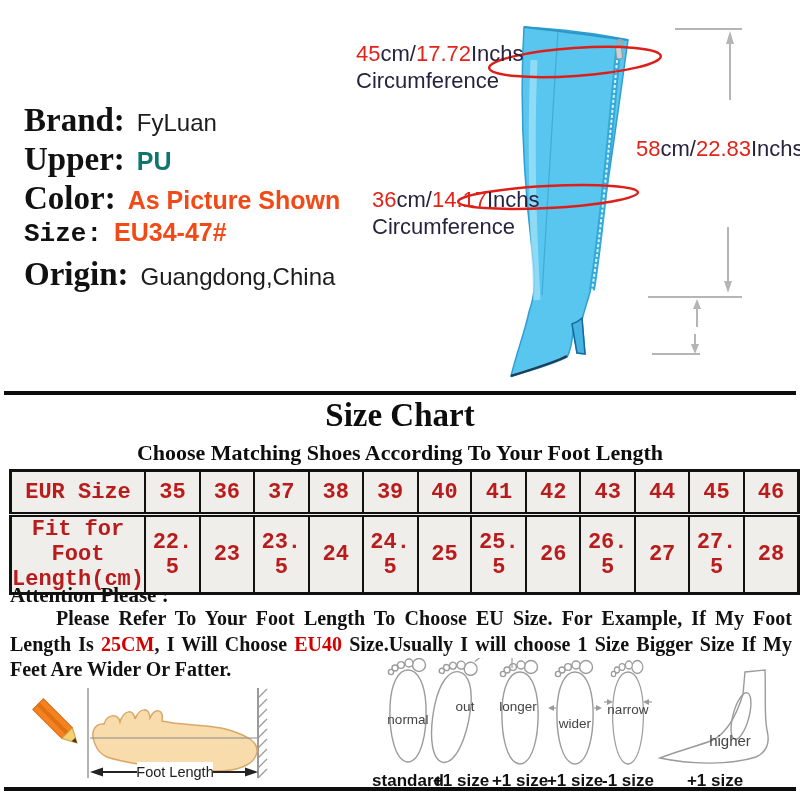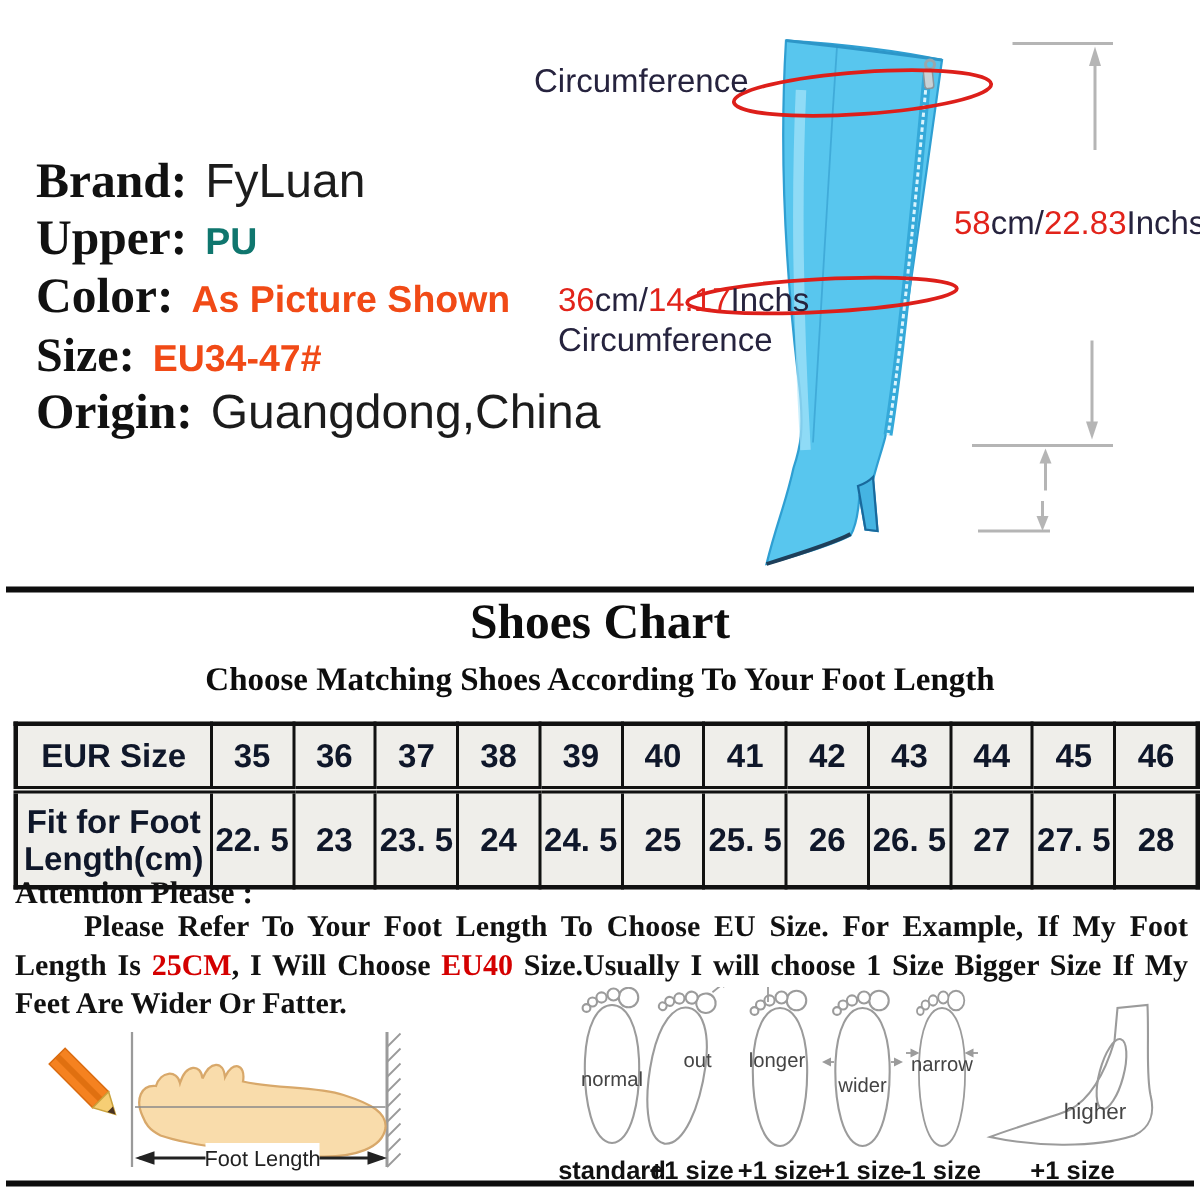--- a/index.html
+++ b/index.html
@@ -3,39 +3,39 @@
 <meta charset="utf-8">
 <style>
   html,body{margin:0;padding:0;background:#fff;}
   #page{position:relative;width:800px;height:800px;background:#fff;overflow:hidden;
         font-family:"Liberation Sans",sans-serif;}
   .abs{position:absolute;}
 
   
   .spec-row{position:absolute;left:24px;white-space:nowrap;}
   .spec-label{font-family:"Liberation Serif",serif;font-weight:bold;font-size:33px;color:#111;}
-  .spec-label.sans{font-family:Liberation Serif, serif;font-weight:600;font-size:32px;text-align:center;}
-  .spec-value{font-family:"Liberation Sans",sans-serif;font-size:32px;color:#1c1c1c;margin-left:12px;}
+  .spec-label.sans{font-family:Liberation Mono, monospace;font-weight:600;font-size:26px;text-align:center;}
+  .spec-value{font-family:"Liberation Sans",sans-serif;font-size:24px;color:#1c1c1c;margin-left:12px;}
   .spec-value.red{color:#0f766e;font-weight:bold;font-size:25px;}
   .spec-value.orange{color:#f14a16;font-weight:bold;font-size:25px;}
 
   
   .meas{position:absolute;font-size:22px;line-height:27px;white-space:nowrap;
         font-family:"Liberation Sans",sans-serif;}
   .meas .red{color:#e2231a;}
   .meas .dark{color:#26233e;}
 
   
   .rule{position:absolute;left:4px;width:792px;height:4px;background:#0d0d0d;}
   .sc-title{position:absolute;left:0;width:800px;text-align:center;
             font-family:"Liberation Serif",serif;font-weight:bold;font-size:33px;color:#0d0d0d;}
   .sc-sub{position:absolute;left:0;width:800px;text-align:center;
           font-family:"Liberation Serif",serif;font-weight:bold;font-size:22px;color:#0d0d0d;}
-  table.size-table{position:absolute;left:9px;top:481px;border-collapse:collapse;
-          background:#efeeea;font-family:Liberation Sans, sans-serif;color:#0f172a;}
+  table.size-table{position:absolute;left:9px;top:469px;border-collapse:collapse;
+          background:#efeeea;font-family:Liberation Mono, monospace;color:#b91c1c;}
   table.size-table td,table.size-table th{border:2px solid #111;text-align:center;
           font-size:22px;font-weight:600;padding:0;}
   table.size-table{border:3px solid #111;}
   table.size-table tr.r1 td,table.size-table tr.r1 th{height:40px;border-bottom:5px double #111;}
   table.size-table tr.r2 td,table.size-table tr.r2 th{height:61px;}
   th.rowhead{width:128px;font-weight:bold;text-align:left;padding-left:6px;font-size:23px;}
   th.rowhead.two{font-size:22px;line-height:25px;text-align:center;}
   table.size-table td{width:54px;margin-top:31px;}
 
   
@@ -115,37 +115,40 @@
     <g stroke="#b5b5b5" stroke-width="2" fill="#b5b5b5">
       <line x1="697" y1="303" x2="697" y2="327"></line>
       <polygon points="693,309 701,309 697,299" stroke="none"></polygon>
       <line x1="695" y1="334" x2="695" y2="349"></line>
       <polygon points="691,344 699,344 695,354" stroke="none"></polygon>
       <line x1="652" y1="354" x2="700" y2="354"></line>
     </g>
   </svg>
 
   <div class="meas" style="left:356px;top:40px">
+    <div>
+      <span class="red">45</span><span class="dark">cm/</span><span class="red">17.72</span><span class="dark">Inchs</span>
+    </div>
     <div class="dark">Circumference</div>
   </div>
 
   <div class="meas" style="left:636px;top:135px">
     <span class="red">58</span><span class="dark">cm/</span><span class="red">22.83</span><span class="dark">Inchs</span>
   </div>
 
   <div class="meas" style="left:372px;top:186px">
     <div>
       <span class="red">36</span><span class="dark">cm/</span><span class="red">14.17</span><span class="dark">Inchs</span>
     </div>
     <div class="dark">Circumference</div>
   </div>
 
 
   <div class="rule" style="top:391px"></div>
-  <div class="sc-title" style="top:397px">Shoes Chart</div>
+  <div class="sc-title" style="top:397px">Size Chart</div>
   <div class="sc-sub" style="top:440px">Choose Matching Shoes According To Your Foot Length</div>
 
   <table class="size-table">
     <tbody>
         <tr class="r1">
       <th class="rowhead">EUR Size</th>
       <td>35</td>
       <td>36</td>
       <td>37</td>
       <td>38</td>

